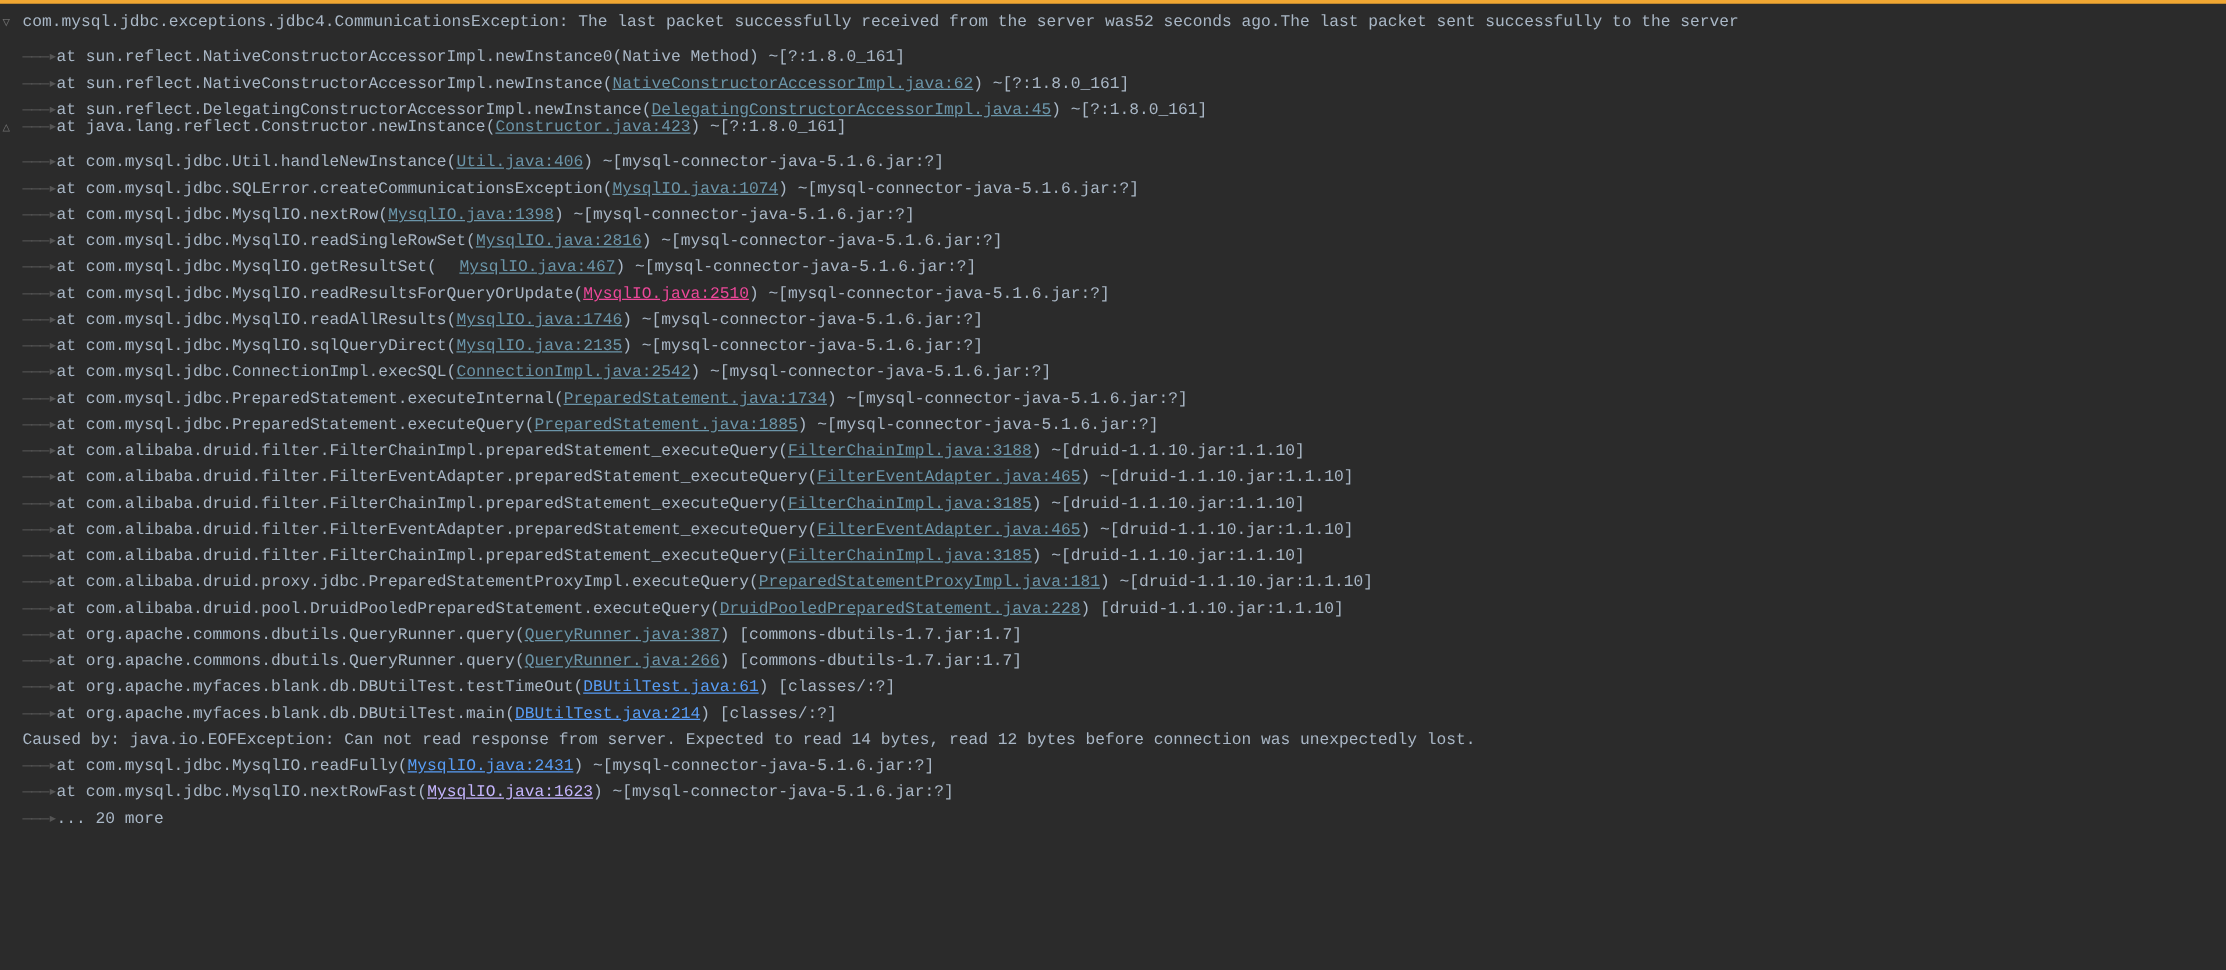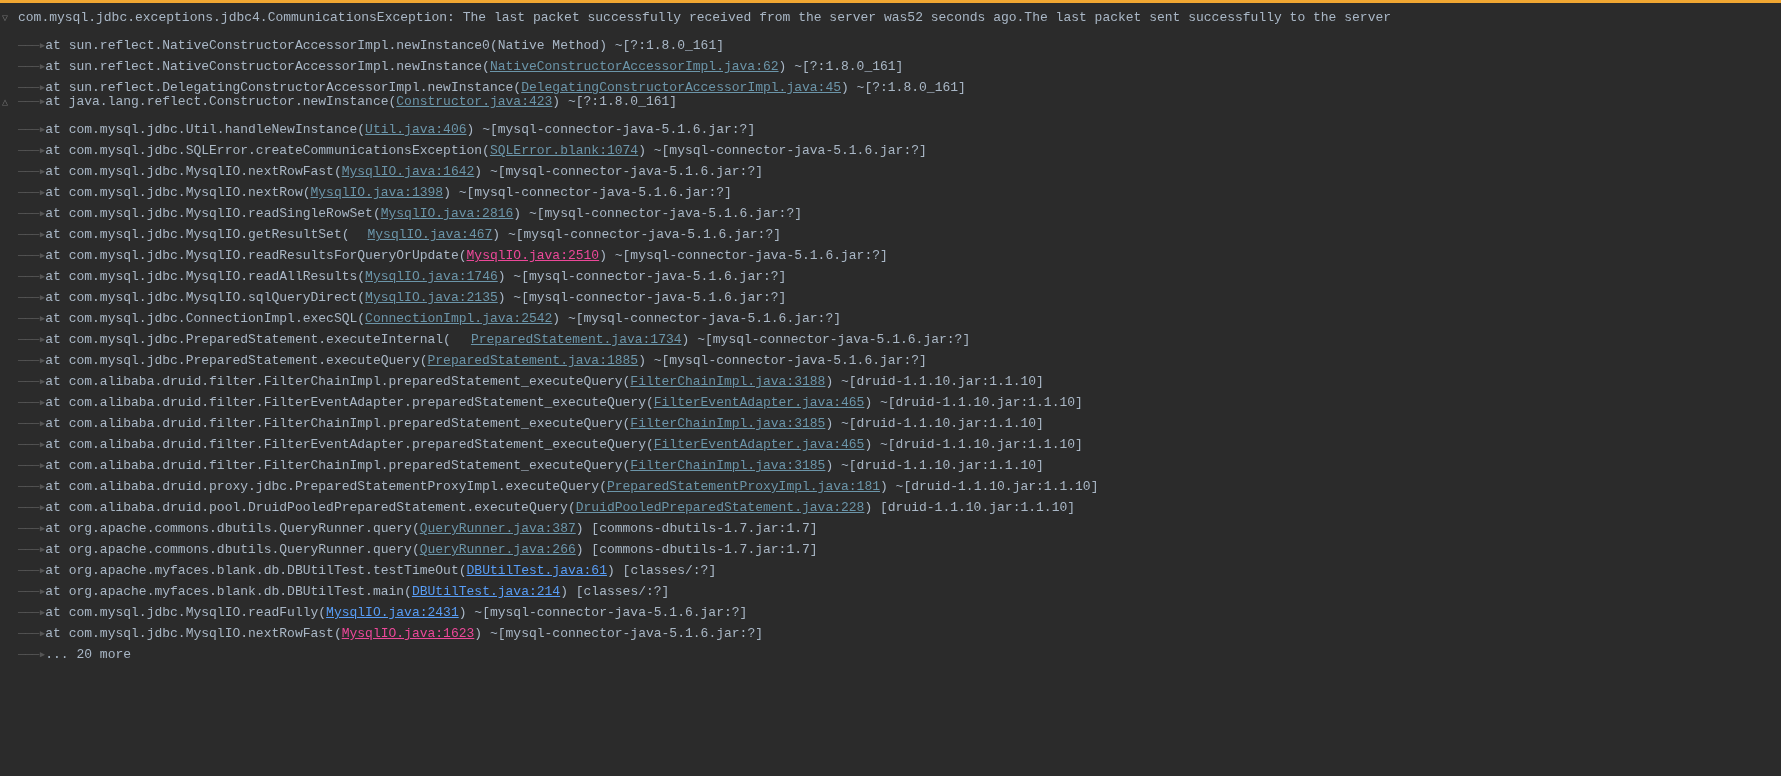--- a/index.html
+++ b/index.html
@@ -91,25 +91,21 @@
       <div class="line">
         <span class="gutter gutter-arrow">△</span>
         <span class="content-container"><span class="prefix">———▸</span><span class="text">at </span><span class="text">java.lang.reflect.Constructor.newInstance</span><span class="text">(</span><span class="link" style="color: rgb(107, 149, 169); margin-top: 44px;">Constructor.java:423</span><span class="text">)</span><span class="text"> ~[?:1.8.0_161]</span></span>
       </div>
       <div class="line">
         <span class="gutter gutter-arrow"></span>
         <span class="content-container"><span class="prefix">———▸</span><span class="text">at </span><span class="text">com.mysql.jdbc.Util.handleNewInstance</span><span class="text">(</span><span class="link" style="color: rgb(107, 149, 169);">Util.java:406</span><span class="text">)</span><span class="text"> ~[mysql-connector-java-5.1.6.jar:?]</span></span>
       </div>
       <div class="line">
         <span class="gutter gutter-arrow"></span>
-        <span class="content-container"><span class="prefix">———▸</span><span class="text">at </span><span class="text">com.mysql.jdbc.SQLError.createCommunicationsException</span><span class="text">(</span><span class="link" style="color: rgb(107, 149, 169);">SQLError.blank:1074</span><span class="text">)</span><span class="text"> ~[mysql-connector-java-5.1.6.jar:?]</span></span>
-      </div>
-      <div class="line">
-        <span class="gutter gutter-arrow"></span>
-        <span class="content-container"><span class="prefix">———▸</span><span class="text">at </span><span class="text">com.mysql.jdbc.MysqlIO.nextRowFast</span><span class="text">(</span><span class="link" style="color: rgb(107, 149, 169);">MysqlIO.java:1642</span><span class="text">)</span><span class="text"> ~[mysql-connector-java-5.1.6.jar:?]</span></span>
+        <span class="content-container"><span class="prefix">———▸</span><span class="text">at </span><span class="text">com.mysql.jdbc.SQLError.createCommunicationsException</span><span class="text">(</span><span class="link" style="color: rgb(107, 149, 169);">MysqlIO.java:1074</span><span class="text">)</span><span class="text"> ~[mysql-connector-java-5.1.6.jar:?]</span></span>
       </div>
       <div class="line">
         <span class="gutter gutter-arrow"></span>
         <span class="content-container"><span class="prefix">———▸</span><span class="text">at </span><span class="text">com.mysql.jdbc.MysqlIO.nextRow</span><span class="text">(</span><span class="link" style="color: rgb(107, 149, 169);">MysqlIO.java:1398</span><span class="text">)</span><span class="text"> ~[mysql-connector-java-5.1.6.jar:?]</span></span>
       </div>
       <div class="line">
         <span class="gutter gutter-arrow"></span>
         <span class="content-container"><span class="prefix">———▸</span><span class="text">at </span><span class="text">com.mysql.jdbc.MysqlIO.readSingleRowSet</span><span class="text">(</span><span class="link" style="color: rgb(107, 149, 169);">MysqlIO.java:2816</span><span class="text">)</span><span class="text"> ~[mysql-connector-java-5.1.6.jar:?]</span></span>
       </div>
       <div class="line">
@@ -127,21 +123,21 @@
       <div class="line">
         <span class="gutter gutter-arrow"></span>
         <span class="content-container"><span class="prefix">———▸</span><span class="text">at </span><span class="text">com.mysql.jdbc.MysqlIO.sqlQueryDirect</span><span class="text">(</span><span class="link" style="color: rgb(107, 149, 169);">MysqlIO.java:2135</span><span class="text">)</span><span class="text"> ~[mysql-connector-java-5.1.6.jar:?]</span></span>
       </div>
       <div class="line">
         <span class="gutter gutter-arrow"></span>
         <span class="content-container"><span class="prefix">———▸</span><span class="text">at </span><span class="text">com.mysql.jdbc.ConnectionImpl.execSQL</span><span class="text">(</span><span class="link" style="color: rgb(107, 149, 169);">ConnectionImpl.java:2542</span><span class="text">)</span><span class="text"> ~[mysql-connector-java-5.1.6.jar:?]</span></span>
       </div>
       <div class="line">
         <span class="gutter gutter-arrow"></span>
-        <span class="content-container"><span class="prefix">———▸</span><span class="text">at </span><span class="text">com.mysql.jdbc.PreparedStatement.executeInternal</span><span class="text">(</span><span class="link" style="color: rgb(107, 149, 169); margin-left: 20px;">PreparedStatement.java:1734</span><span class="text">)</span><span class="text"> ~[mysql-connector-java-5.1.6.jar:?]</span></span>
+        <span class="content-container"><span class="prefix">———▸</span><span class="text">at </span><span class="text">com.mysql.jdbc.PreparedStatement.executeInternal</span><span class="text">(</span><span class="link" style="color: rgb(107, 149, 169);">PreparedStatement.java:1734</span><span class="text">)</span><span class="text"> ~[mysql-connector-java-5.1.6.jar:?]</span></span>
       </div>
       <div class="line">
         <span class="gutter gutter-arrow"></span>
         <span class="content-container"><span class="prefix">———▸</span><span class="text">at </span><span class="text">com.mysql.jdbc.PreparedStatement.executeQuery</span><span class="text">(</span><span class="link" style="color: rgb(107, 149, 169);">PreparedStatement.java:1885</span><span class="text">)</span><span class="text"> ~[mysql-connector-java-5.1.6.jar:?]</span></span>
       </div>
       <div class="line">
         <span class="gutter gutter-arrow"></span>
         <span class="content-container"><span class="prefix">———▸</span><span class="text">at </span><span class="text">com.alibaba.druid.filter.FilterChainImpl.preparedStatement_executeQuery</span><span class="text">(</span><span class="link" style="color: rgb(107, 149, 169);">FilterChainImpl.java:3188</span><span class="text">)</span><span class="text"> ~[druid-1.1.10.jar:1.1.10]</span></span>
       </div>
       <div class="line">
@@ -179,29 +175,35 @@
       <div class="line">
         <span class="gutter gutter-arrow"></span>
         <span class="content-container"><span class="prefix">———▸</span><span class="text">at </span><span class="text">org.apache.myfaces.blank.db.DBUtilTest.testTimeOut</span><span class="text">(</span><span class="link" style="color: rgb(88, 157, 246);">DBUtilTest.java:61</span><span class="text">)</span><span class="text"> [classes/:?]</span></span>
       </div>
       <div class="line">
         <span class="gutter gutter-arrow"></span>
         <span class="content-container"><span class="prefix">———▸</span><span class="text">at </span><span class="text">org.apache.myfaces.blank.db.DBUtilTest.main</span><span class="text">(</span><span class="link" style="color: rgb(88, 157, 246);">DBUtilTest.java:214</span><span class="text">)</span><span class="text"> [classes/:?]</span></span>
       </div>
     </div>
 
+  <div class="line">
+    <span class="gutter"></span>
+    <span class="content-container">
+      <span class="text">Caused by: </span><span class="text">java.io.EOFException</span><span class="text">: Can not read response from server. Expected to read 14 bytes, read 12 bytes before connection was unexpectedly lost.</span>
+    </span>
+  </div>
 
   <div id="caused-frames">
       <div class="line">
         <span class="gutter gutter-arrow"></span>
         <span class="content-container"><span class="prefix">———▸</span><span class="text">at </span><span class="text">com.mysql.jdbc.MysqlIO.readFully</span><span class="text">(</span><span class="link" style="color: rgb(88, 157, 246);">MysqlIO.java:2431</span><span class="text">)</span><span class="text"> ~[mysql-connector-java-5.1.6.jar:?]</span></span>
       </div>
       <div class="line">
         <span class="gutter gutter-arrow"></span>
-        <span class="content-container"><span class="prefix">———▸</span><span class="text">at </span><span class="text">com.mysql.jdbc.MysqlIO.nextRowFast</span><span class="text">(</span><span class="link" style="color: #ec4899;">MysqlIO.java:1623</span><span class="text">)</span><span class="text"> ~[mysql-connector-java-5.1.6.jar:?]</span></span>
+        <span class="content-container"><span class="prefix">———▸</span><span class="text">at </span><span class="text">com.mysql.jdbc.MysqlIO.nextRowFast</span><span class="text">(</span><span class="link" style="color: #c4b5fd;">MysqlIO.java:1623</span><span class="text">)</span><span class="text"> ~[mysql-connector-java-5.1.6.jar:?]</span></span>
       </div>
     </div>
 
   <div class="line">
     <span class="gutter"></span>
     <span class="content-container">
       <span class="prefix">———▸</span><span class="text">... 20 more</span>
     </span>
   </div>
 

